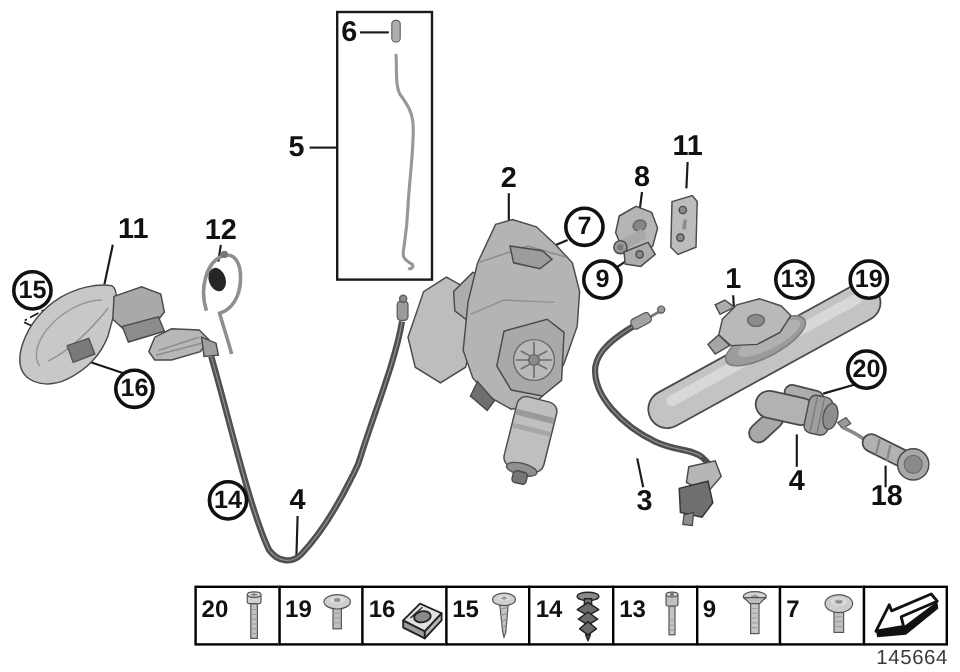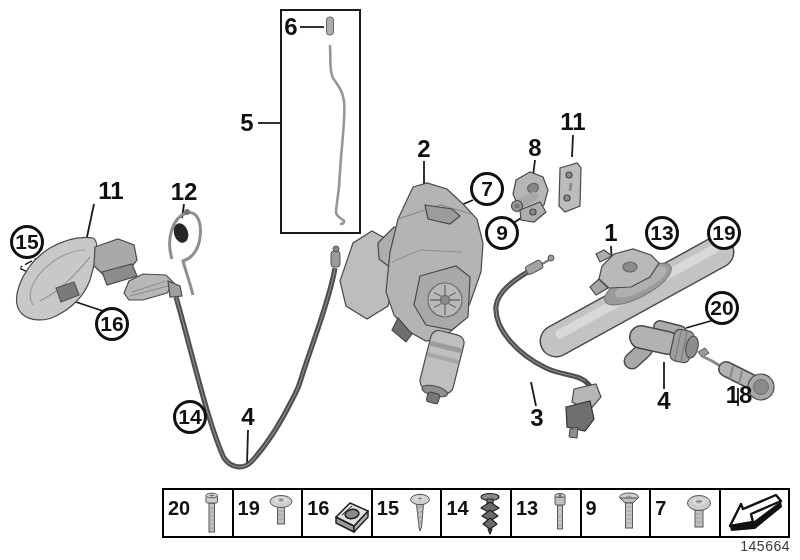--- a/index.html
+++ b/index.html
@@ -12,21 +12,21 @@
                 background:#fff;font-size:21px;line-height:28px;text-align:center;
                 box-sizing:border-box;}
   .strip{position:absolute;left:162px;top:488px;display:flex;z-index:4;}
   .cell{width:71.6px;height:50px;border:2px solid #000;box-sizing:border-box;
         margin-left:-2px;background:#fff;position:relative;}
   .cell:first-child{margin-left:0;}
   .cell .num{position:absolute;left:4px;top:7px;font-weight:bold;font-size:20px;color:#111;}
   .cell svg{position:absolute;right:1px;top:1px;}
   .cell.arrowcell svg{left:3px;top:2px;}
   .docnum{position:absolute;left:712px;top:538px;width:78px;text-align:right;
-          font-size:14px;color:#3a3a3a;letter-spacing:.5px;}
+          font-size:17px;color:#3a3a3a;letter-spacing:.5px;}
 </style>
 </head>
 <body>
 
 <div id="stage">
 
 <svg id="art" width="800" height="560" viewBox="0 0 800 560">
 
   <g>
     <rect x="281" y="10" width="79" height="223" fill="#fff" stroke="#1a1a1a" stroke-width="2"></rect>
@@ -192,21 +192,21 @@
 <div class="callout" style="left:424px;top:149px">2</div>
 <div class="callout circ" style="left:487px;top:189px">7</div>
 <div class="callout" style="left:535px;top:148px">8</div>
 <div class="callout circ" style="left:502px;top:233px">9</div>
 <div class="callout" style="left:573px;top:122px">11</div>
 <div class="callout" style="left:611px;top:233px">1</div>
 <div class="callout circ" style="left:662px;top:233px">13</div>
 <div class="callout circ" style="left:724px;top:233px">19</div>
 <div class="callout circ" style="left:722px;top:308px">20</div>
 <div class="callout" style="left:664px;top:401px">4</div>
-<div class="callout" style="left:739px;top:395px">18</div>
+<div class="callout" style="left:739px;top:414px">18</div>
 <div class="callout" style="left:537px;top:418px">3</div>
 <div class="callout" style="left:248px;top:417px">4</div>
 <div class="callout circ" style="left:190px;top:417px">14</div>
 
 <div class="strip">
 
   <div class="cell">
     <span class="num">20</span>
     <svg width="38" height="46" viewBox="0 0 38 46">
       <g stroke="#555" stroke-width="1">

